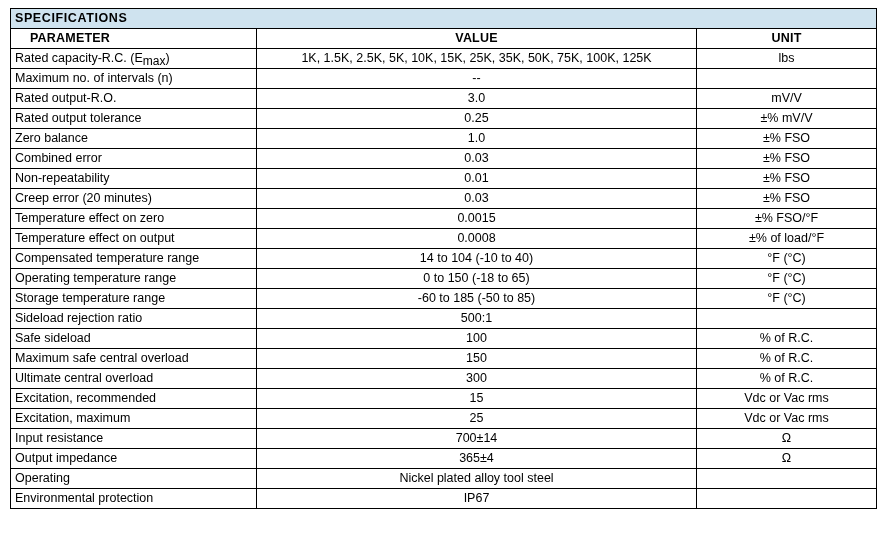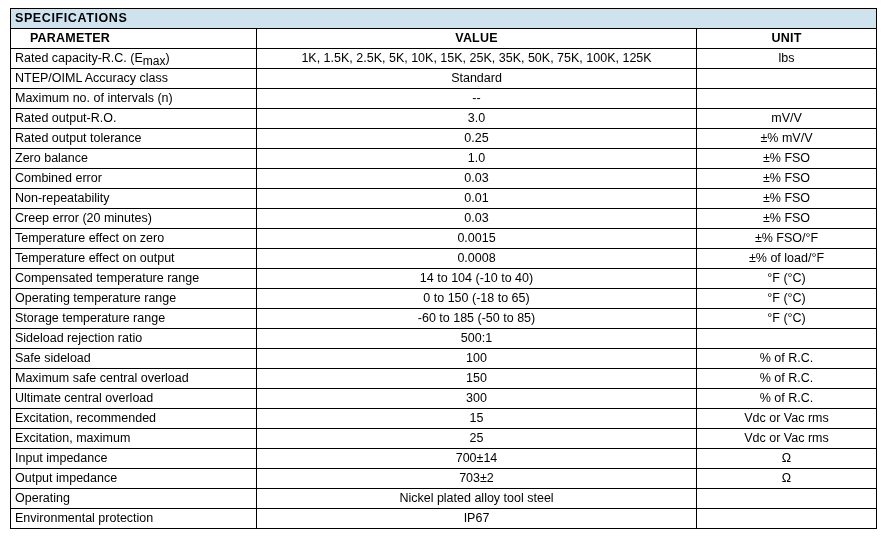--- a/index.html
+++ b/index.html
@@ -93,25 +93,20 @@
         <td>VALUE</td>
         <td>UNIT</td>
       </tr>
 
     <tr>
           <td class="param">Rated capacity-R.C. (E<sub>max</sub>)</td>
           <td class="value">1K, 1.5K, 2.5K, 5K, 10K, 15K, 25K, 35K, 50K, 75K, 100K, 125K</td>
           <td class="unit">lbs</td>
         </tr>
         <tr>
-          <td class="param">NTEP/OIML Accuracy class</td>
-          <td class="value">Standard</td>
-          <td class="unit"></td>
-        </tr>
-        <tr>
           <td class="param">Maximum no. of intervals (n)</td>
           <td class="value">--</td>
           <td class="unit"></td>
         </tr>
         <tr>
           <td class="param">Rated output-R.O.</td>
           <td class="value">3.0</td>
           <td class="unit">mV/V</td>
         </tr>
         <tr>
@@ -188,27 +183,27 @@
           <td class="param">Excitation, recommended</td>
           <td class="value">15</td>
           <td class="unit">Vdc or Vac rms</td>
         </tr>
         <tr>
           <td class="param">Excitation, maximum</td>
           <td class="value">25</td>
           <td class="unit">Vdc or Vac rms</td>
         </tr>
         <tr>
-          <td class="param">Input impedance</td>
+          <td class="param">Input resistance</td>
           <td class="value">700±14</td>
           <td class="unit">Ω</td>
         </tr>
         <tr>
           <td class="param">Output impedance</td>
-          <td class="value">703±2</td>
+          <td class="value">365±4</td>
           <td class="unit">Ω</td>
         </tr>
         <tr>
           <td class="param">Operating</td>
           <td class="value">Nickel plated alloy tool steel</td>
           <td class="unit"></td>
         </tr>
         <tr>
           <td class="param">Environmental protection</td>
           <td class="value">IP67</td>

